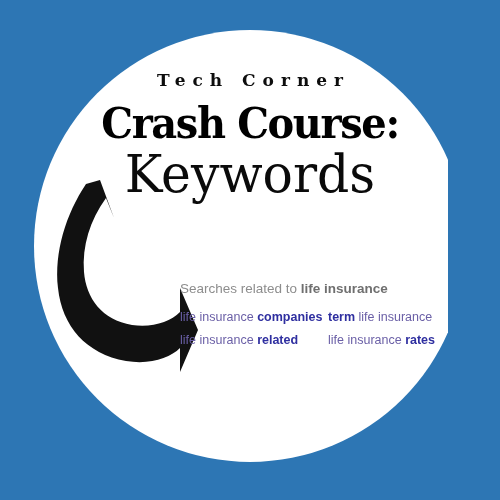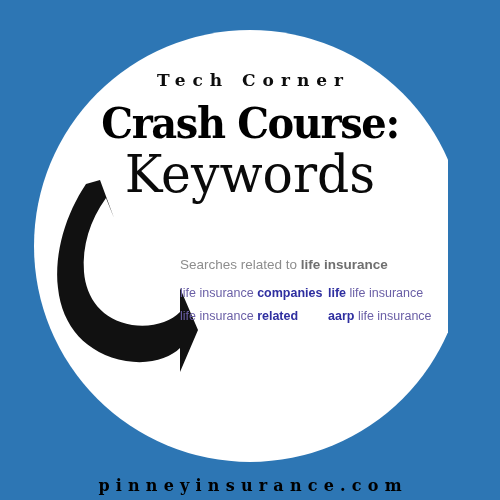--- a/index.html
+++ b/index.html
@@ -103,20 +103,21 @@
     top: 256px;
     width: 280px;
   }
   #search-heading {
     font-family: "Liberation Sans", sans-serif;
     font-size: 13.5px;
     color: #8d8d8d;
     line-height: 18px;
     white-space: nowrap;
     margin-bottom: 7px;
+    margin-top: 24px;
   }
   #search-heading b {
     color: #6f6f6f;
     font-weight: bold;
   }
   #search-grid {
     display: grid;
     grid-template-columns: 148px 132px;
     grid-auto-rows: 23px;
     align-items: center;
@@ -180,21 +181,20 @@
              L 72 0
              Z" fill="#111111"></path>
   </svg>
 
   <div id="searchblock">
     <div id="search-heading">
       <span>Searches related to </span><b>life insurance</b>
     </div>
     <div id="search-grid">
         <div class="kw"><span>life insurance </span><b>companies</b></div>
-        <div class="kw"><b>life</b><span> life insurance</span></div>
+        <div class="kw"><b>term</b><span> life insurance</span></div>
         <div class="kw"><span>life insurance </span><b>related</b></div>
-        <div class="kw"><b>aarp</b><span> life insurance</span></div>
+        <div class="kw"><span>life insurance </span><b>rates</b></div>
       </div>
   </div>
 
-  <div id="footer-url">pinneyinsurance.com</div>
 
 </div>
 
 </body></html>

